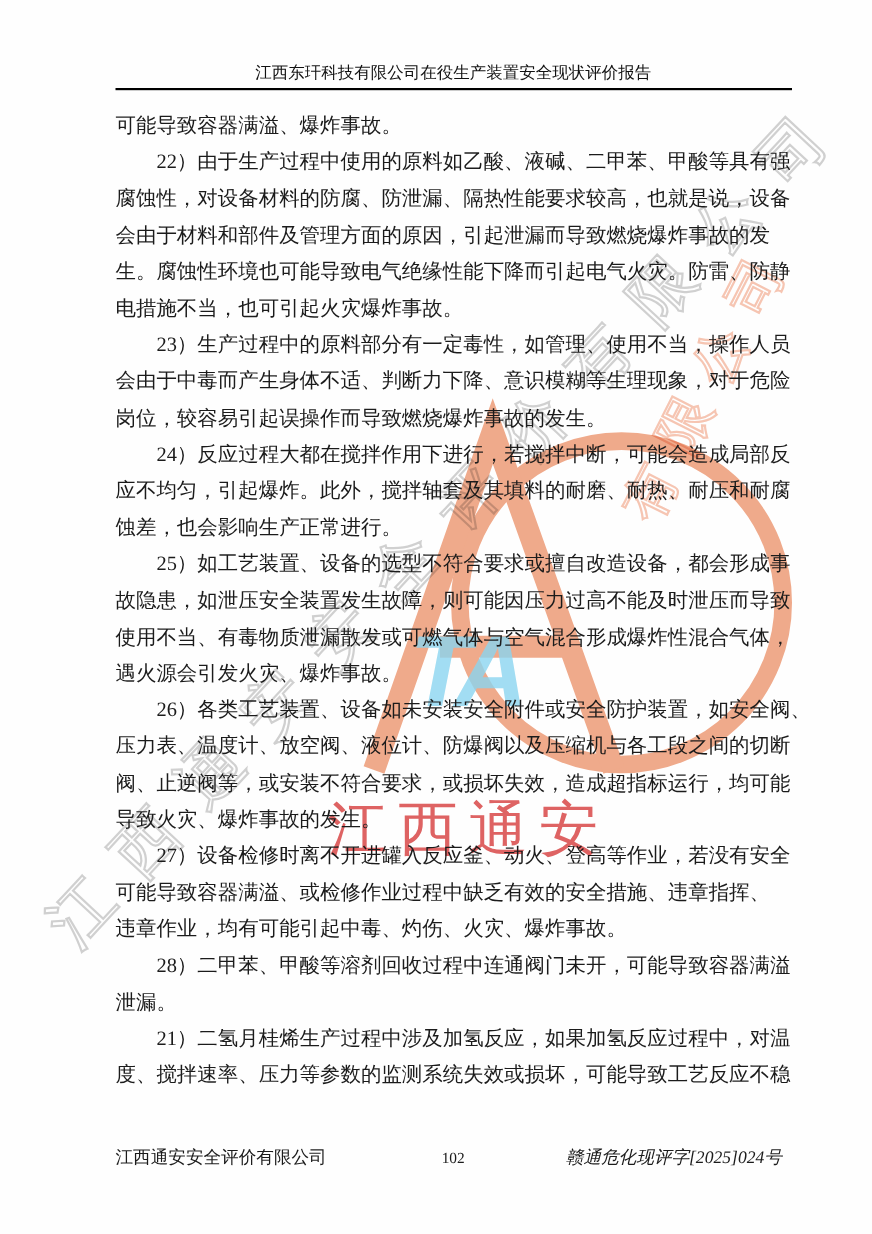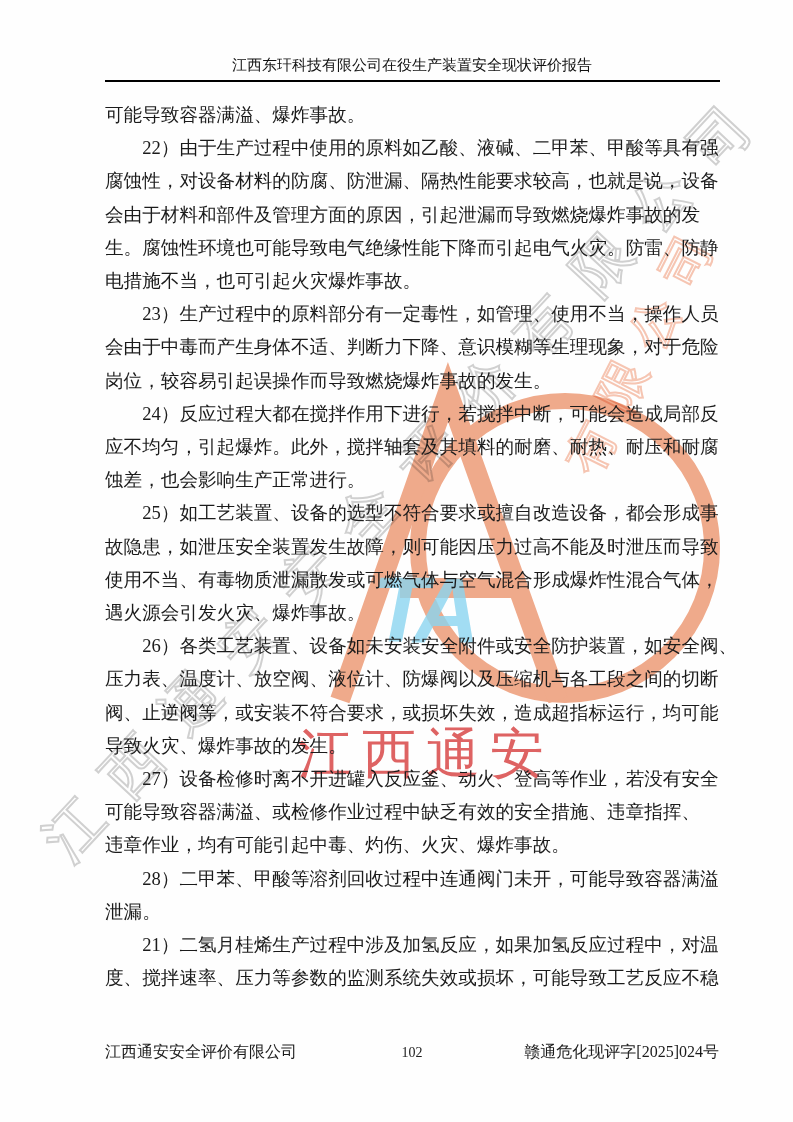--- a/index.html
+++ b/index.html
@@ -8,21 +8,21 @@
     width:793px;height:1122px;
     margin:0 auto;
     background:#fefefe;
     overflow:hidden;
     font-family:"Liberation Serif","DejaVu Serif",serif;
   }
   
   .doc-header{
     position:absolute;left:105px;top:57px;width:614px;
     text-align:center;font-size:15px;line-height:20px;color:#111;
-    letter-spacing:0px;white-space:nowrap;font-family:Liberation Mono, monospace;
+    letter-spacing:0px;white-space:nowrap;
   }
   .header-rule{
     position:absolute;left:105px;top:80px;width:615px;height:2px;
     background:#000;
   }
   
   .wm-layer{position:absolute;inset:0;pointer-events:none;}
   .wm-gray{
     position:absolute;left:55px;top:812px;
     font-size:58px;letter-spacing:28px;white-space:nowrap;
@@ -59,21 +59,21 @@
   .bodyline{white-space:nowrap;text-align:left;}
   .bodyline.ind{text-indent:2em;}
   
   .doc-footer{
     position:absolute;left:105px;top:1042px;width:614px;
     display:flex;align-items:baseline;
     font-size:16px;color:#1b1b1b;
   }
   .doc-footer .f-left{flex:1;text-align:left;white-space:nowrap;}
   .doc-footer .f-center{flex:1;text-align:center;font-size:14px;}
-  .doc-footer .f-right{flex:1;text-align:right;white-space:nowrap;}
+  .doc-footer .f-right{flex:1;white-space:nowrap;font-style:italic;}
 </style>
 </head>
 <body>
 
 <div class="page">
 
   <div class="wm-layer">
     <div class="wm-gray">江西通安安全评价有限公司</div>
     <div class="wm-salmon-diag">有限公司</div>
 

